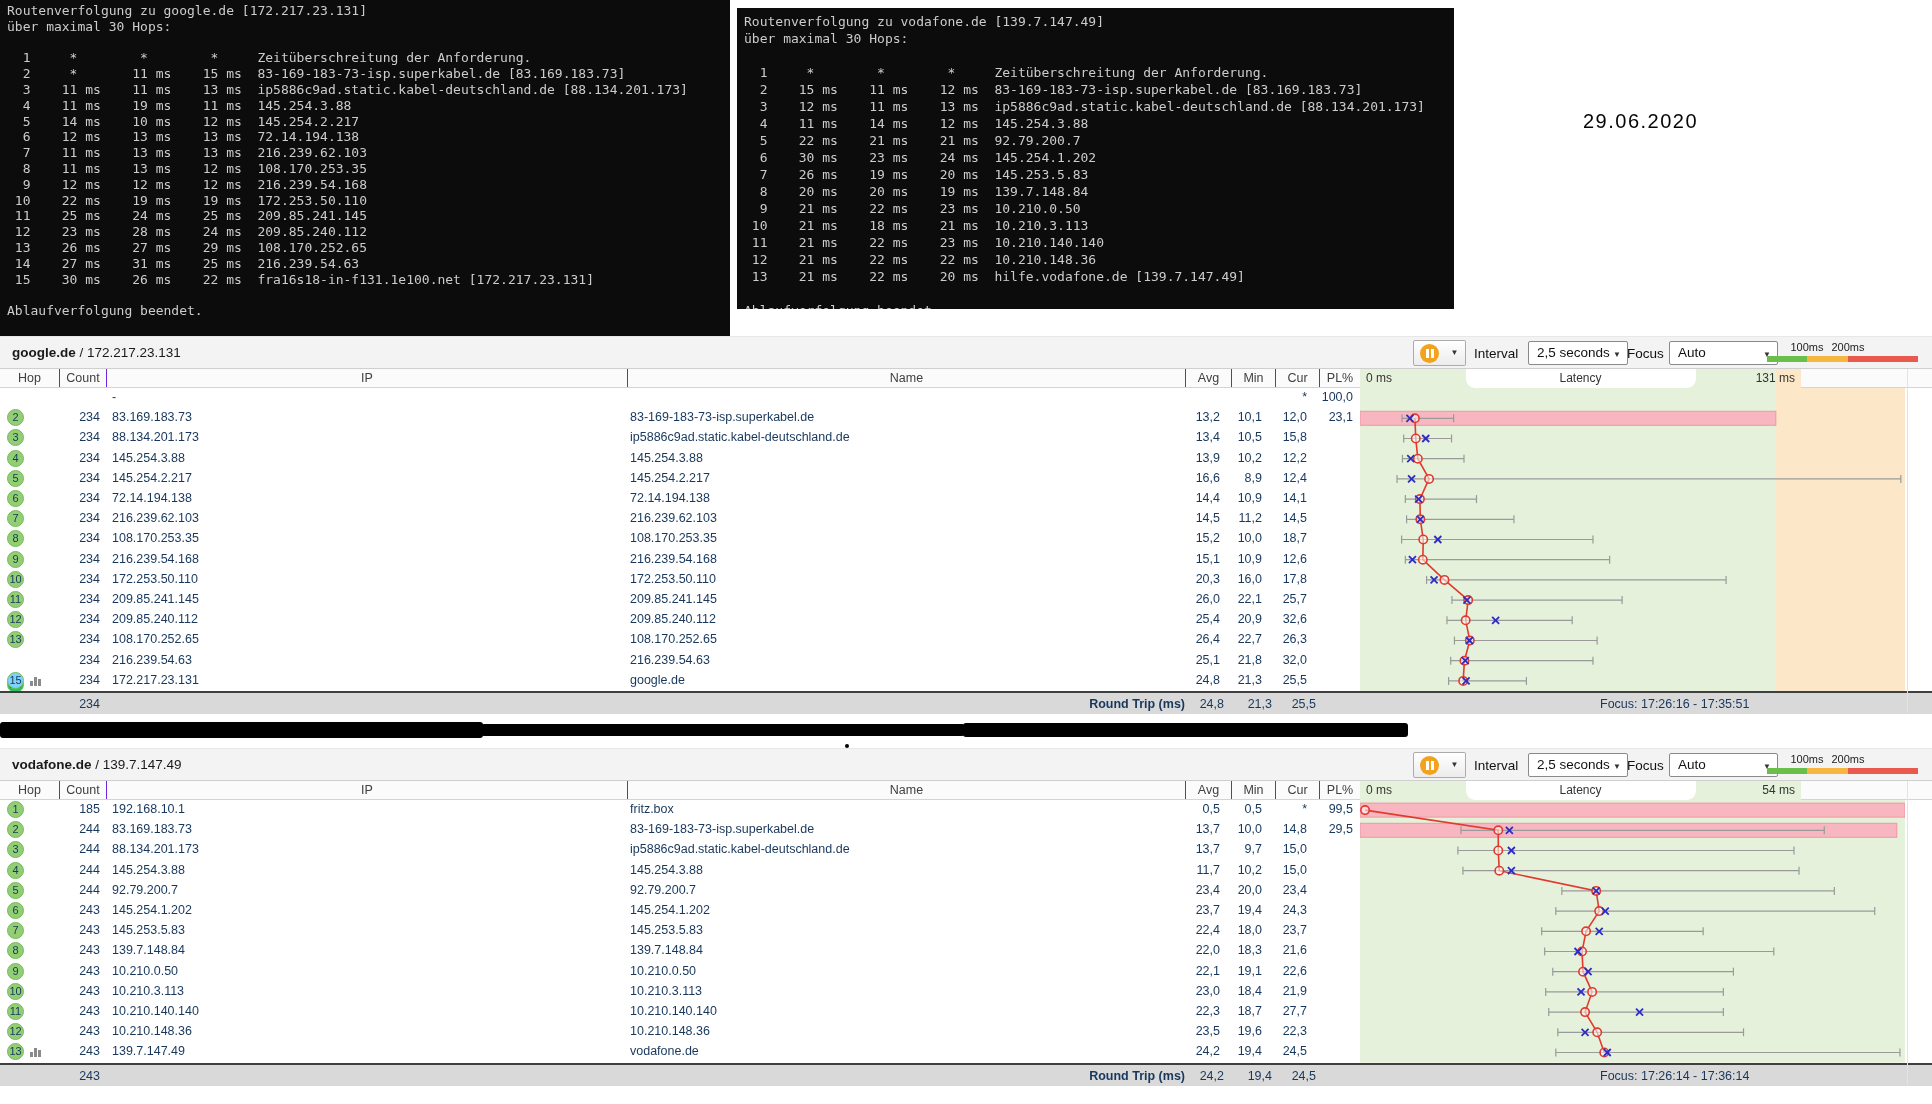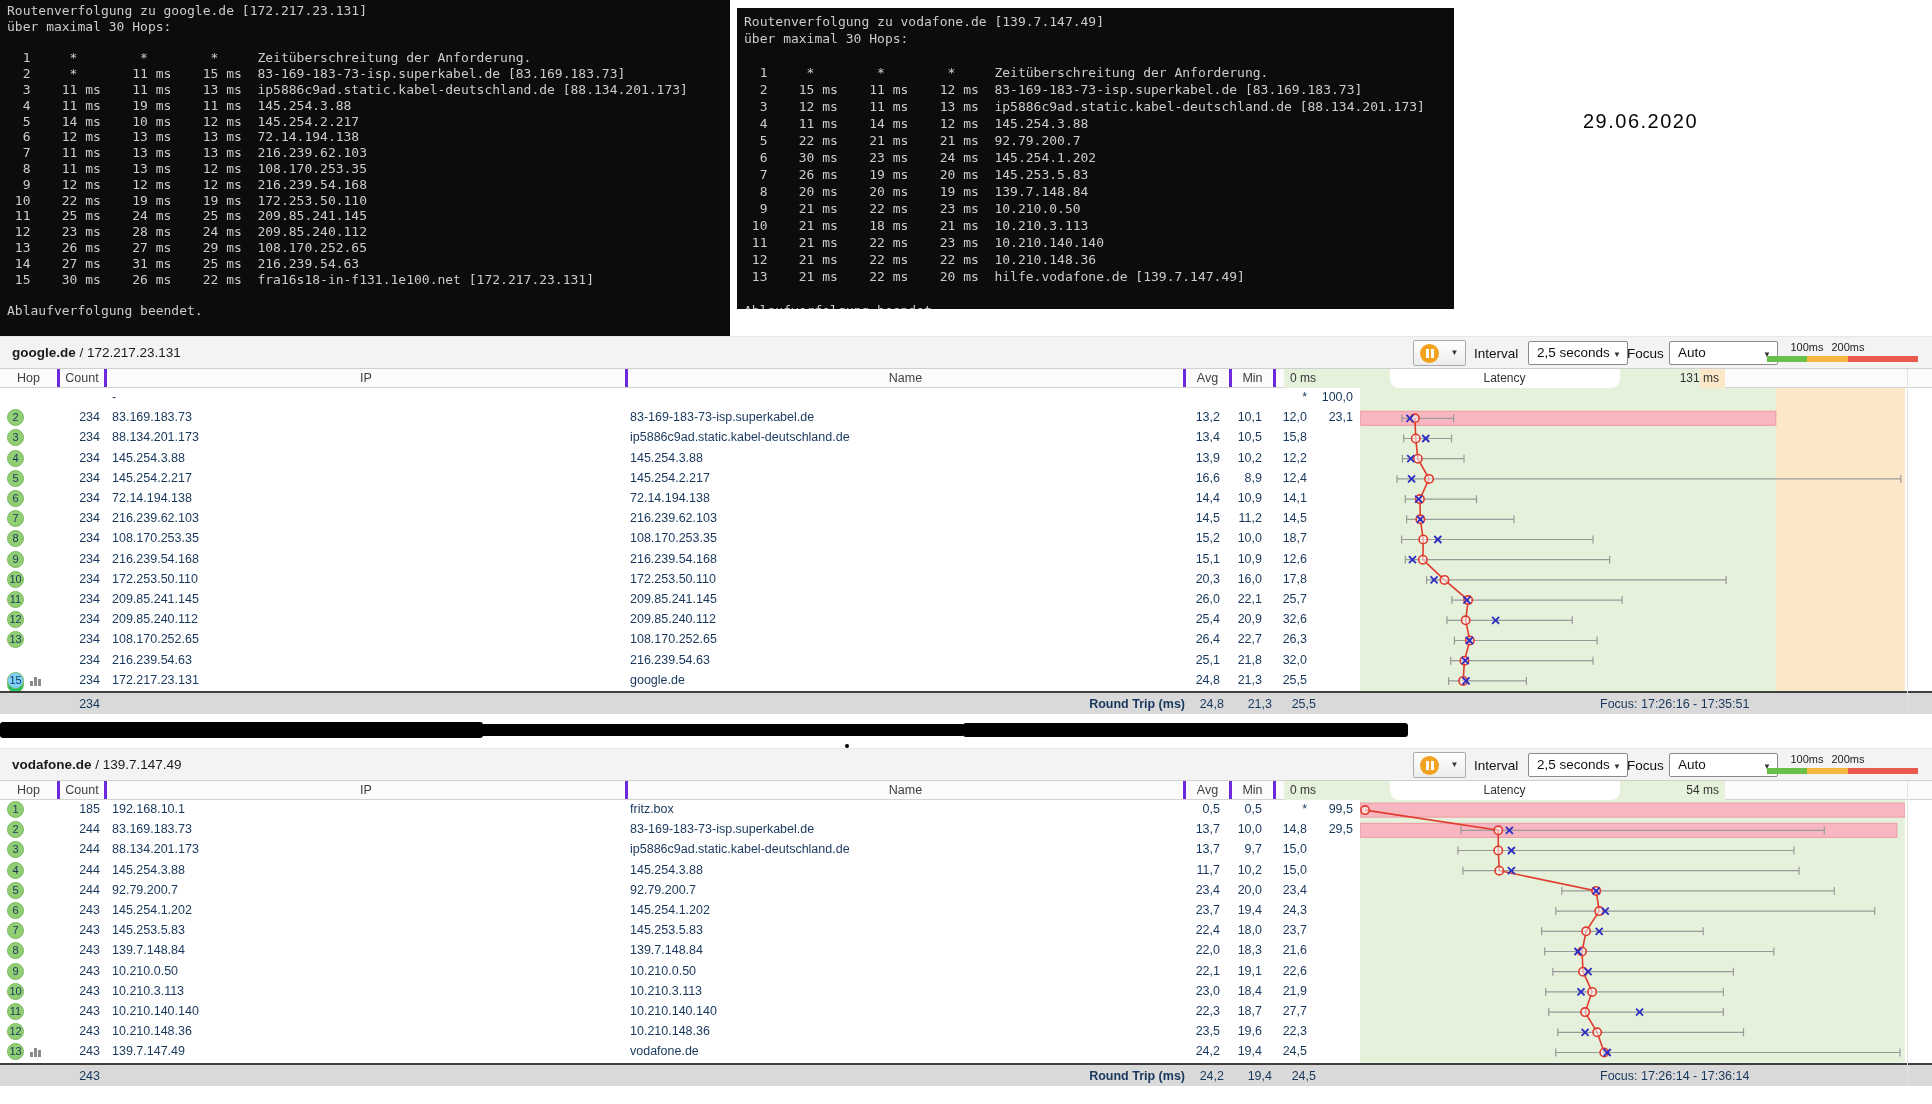--- a/index.html
+++ b/index.html
@@ -27,26 +27,26 @@
   .select{position:absolute;top:4px;height:24px;background:#fff;border:1px solid #8a8a8a;border-radius:2px;font-size:13.5px;color:#111;box-sizing:border-box;padding:3px 20px 0 8px;cursor:pointer;white-space:nowrap}
   .sel-interval{left:1528px;width:100px}.sel-focus{left:1669px;width:109px}
   .select .caret{position:absolute;right:6px;top:8px;font-size:8px;color:#333}
   .legend{position:absolute;left:1767px;top:4px;width:152px;height:24px}
   .lg-lab{position:absolute;top:0;font-size:11px;color:#222;transform:translateX(-50%)}
   .l1{left:40px}.l2{left:81px}
   .lg-bar{position:absolute;left:0;top:15px;height:6px;width:151px;font-size:0}
   .lg-bar i{display:inline-block;height:6px}
   
   .thead{position:absolute;left:0;top:33px;width:100%;height:19px;background:#fbfbfb;border-bottom:1px solid #d4d4d4;box-sizing:border-box}
-  .th{position:absolute;top:0;height:100%;border-right:3px solid #6d28d9;box-sizing:border-box}
+  .th{position:absolute;top:0;height:100%;border-right:1px solid #6d28d9;box-sizing:border-box}
   .th span{display:block;text-align:center;margin-top:2px;font-size:12.5px;color:#404040}
   .c-hop{left:0;width:60px}.c-count{left:60px;width:47px}.c-ip{left:107px;width:521px}
   .c-name{left:628px;width:558px}.c-avg{left:1186px;width:46px}.c-min{left:1232px;width:44px}
   .c-cur{left:1276px;width:44px}.c-pl{left:1320px;width:41px}
-  .gheader{position:absolute;left:1284px;top:0;width:441px;height:19px;background:#e5f1da;overflow:hidden}
+  .gheader{position:absolute;left:1360px;top:0;width:441px;height:19px;background:#e5f1da;overflow:hidden}
   .gh-orange{position:absolute;top:0;height:100%;background:#fce8c8;display:none}
   .gh-pill{position:absolute;left:50%;transform:translateX(-50%);top:0;width:230px;height:100%;background:#fff;border-radius:0 0 9px 9px}
   .gheader span{position:absolute;top:2px;font-size:12px;color:#333}
   .gh-zero{left:6px}.gh-max{right:6px}
   .gh-title{left:50%;transform:translateX(-50%)}
   
   .rows{position:absolute;left:0;top:52px;width:1360px}
   .trow{position:absolute;left:0;width:1360px;height:20.2px}
   .trow span{position:absolute;top:2px;font-size:12.5px;color:#17375c;white-space:nowrap}
   .hopc{left:7px;top:1px !important;width:17px;height:17px;border-radius:50%;background:#92cf74;border:1px solid #79b85e;box-sizing:border-box;color:#102a10;font-size:11px !important;text-align:center;line-height:15px}

